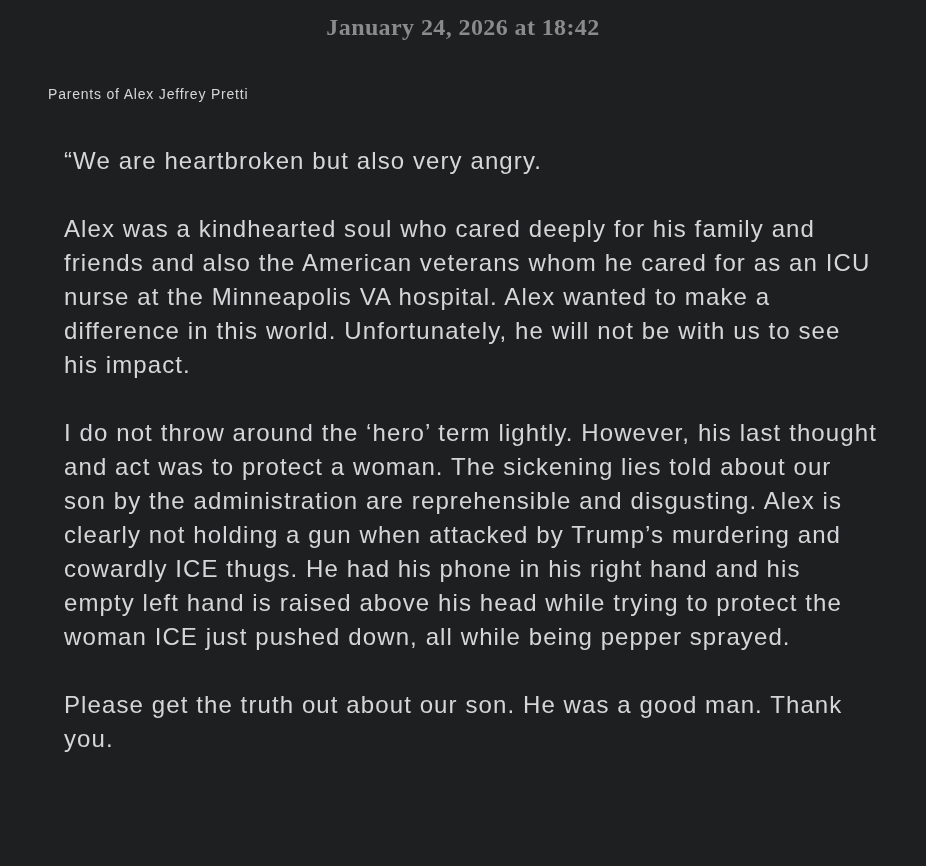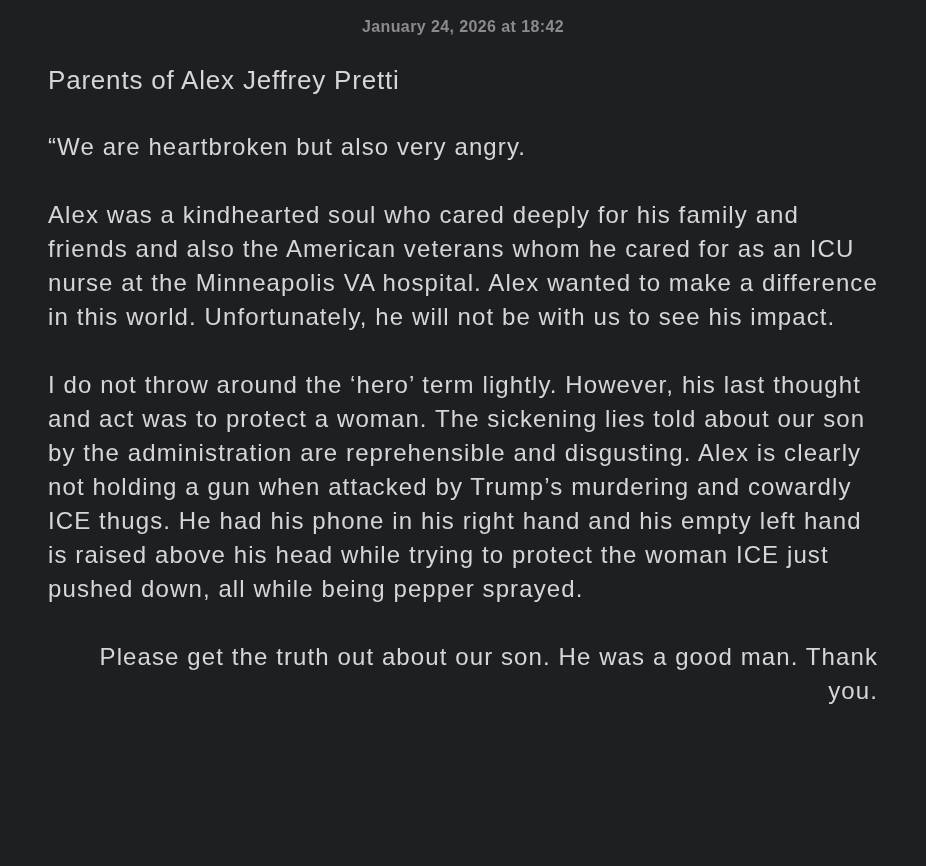--- a/index.html
+++ b/index.html
@@ -17,56 +17,57 @@
   }
   .page {
     box-sizing: border-box;
     width: 926px;
     height: 866px;
     padding: 14px 48px 40px 48px;
   }
   .timestamp {
     text-align: center;
     color: var(--muted, #8b8b8d);
-    font-size: 16px;
+    font-size: 24px;
     font-weight: 600;
     letter-spacing: 0.4px;
     line-height: 26px;
-    margin-bottom: 26px;
+    margin-bottom: 40px;
+    font-family: Liberation Serif, serif;
   }
   .title {
     margin: 0;
     font-size: 34px;
     font-weight: 700;
     letter-spacing: 1.2px;
     line-height: 40px;
     color: var(--text, #dadadb);
   }
   .subtitle {
     margin-top: 5px;
-    font-size: 26px;
+    font-size: 14px;
     font-weight: 400;
     letter-spacing: 0.8px;
     line-height: 28px;
     color: var(--text, #d6d6d8);
   }
   .statement-body {
     margin-top: 36px;
     font-size: 24px;
     font-weight: 400;
     letter-spacing: 1.1px;
     line-height: 34px;
     color: var(--text, #d6d6d8);
+    margin-left: 16px;
   }
   .statement-body p {
     margin: 0 0 34px 0;
   }
   .statement-body p:last-child {
     margin-bottom: 0;
-    text-align: right;
   }
 </style>
 </head>
 <body>
 
 <div class="page">
   <div class="timestamp">January 24, 2026 at 18:42</div>
 
 
   <div class="subtitle">Parents of Alex Jeffrey Pretti</div>

